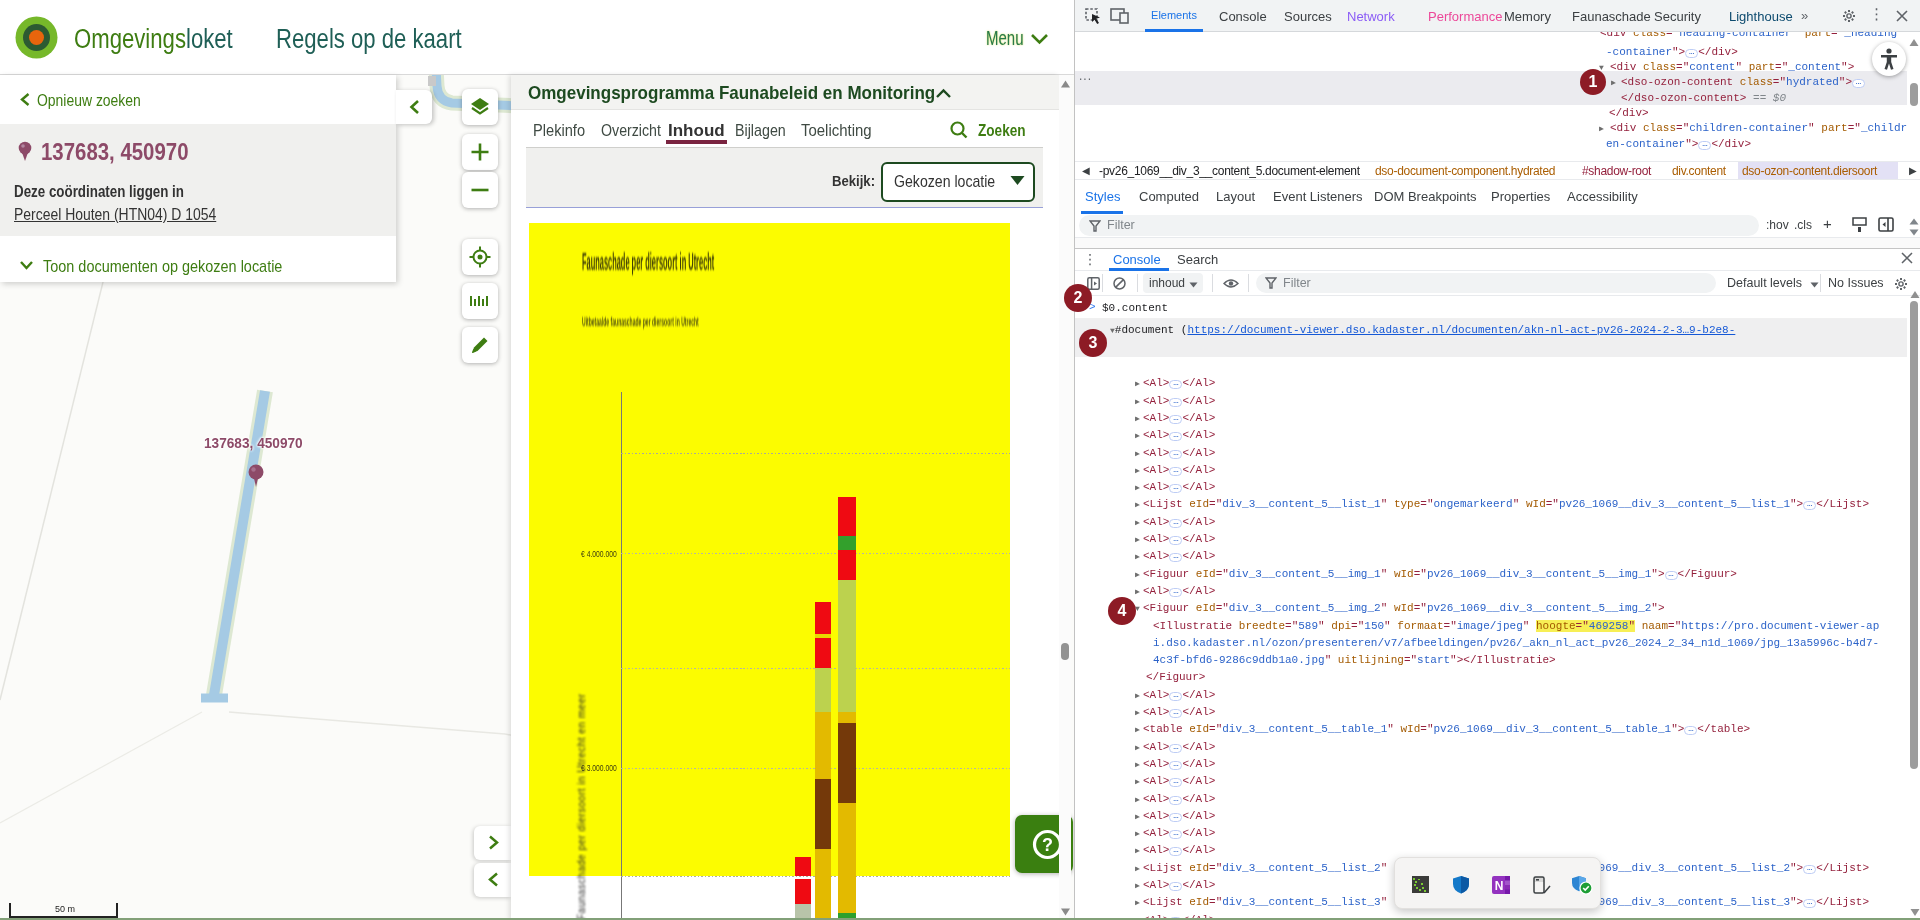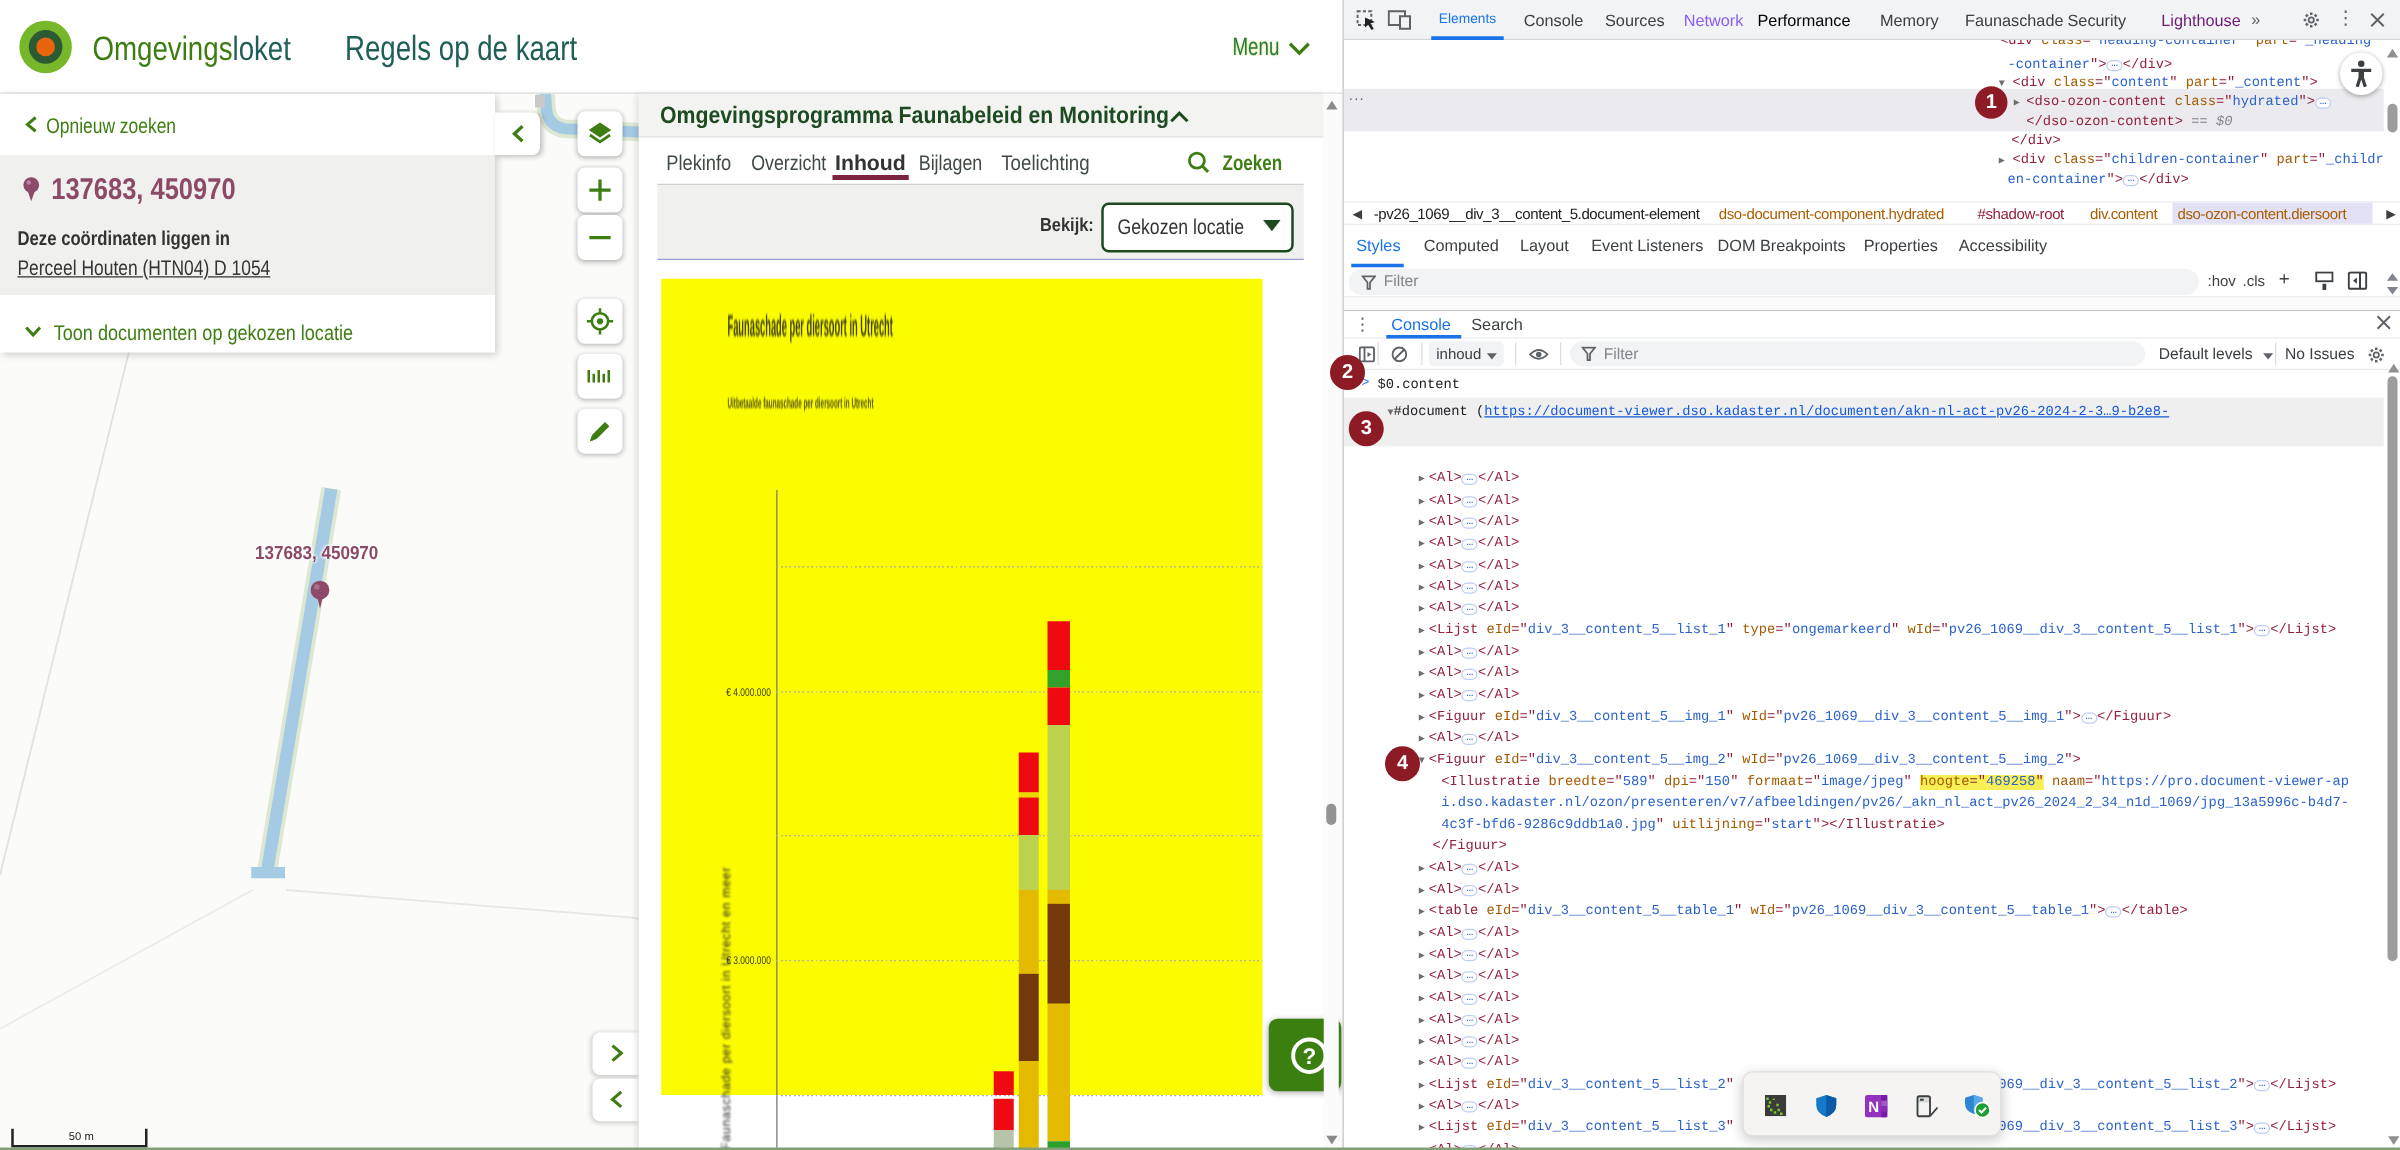--- a/index.html
+++ b/index.html
@@ -233,25 +233,25 @@
     <svg class="abs" style="left:35px;top:8px;z-index:6;" width="19" height="16">
       <rect x="1" y="1" width="13" height="11" fill="none" stroke="#5f6368" stroke-width="1.6"></rect>
       <rect x="10" y="5" width="8" height="10" fill="#f1f3f4" stroke="#5f6368" stroke-width="1.6"></rect>
     </svg>
 
     <div class="abs" style="left:75px;top:9px;width:48px;text-align:center;font-size:11px;color:#1a73e8;z-index:6;">Elements</div>
     <div class="abs" style="left:70px;top:29px;width:58px;height:3px;background:#1a73e8;z-index:6;"></div>
     <div class="abs" style="left:144px;top:9px;width:44px;text-align:center;font-size:13px;color:#3c4043;z-index:6;">Console</div>
     <div class="abs" style="left:209px;top:9px;width:42px;text-align:center;font-size:13px;color:#3c4043;z-index:6;">Sources</div>
     <div class="abs" style="left:272px;top:9px;width:46px;text-align:center;font-size:13px;color:#8b5cf6;z-index:6;">Network</div>
-    <div class="abs" style="left:331px;top:9px;width:69px;font-size:13px;color:#000000;z-index:6;">Performance</div>
+    <div class="abs" style="left:353px;top:9px;width:69px;font-size:13px;color:#ec4899;z-index:6;">Performance</div>
     <div class="abs" style="left:429px;top:9px;width:46px;text-align:center;font-size:13px;color:#3c4043;z-index:6;">Memory</div>
     <div class="abs" style="left:497px;top:9px;width:61px;text-align:center;font-size:13px;color:#3c4043;z-index:6;">Faunaschade</div>
     <div class="abs" style="left:579px;top:9px;width:44px;text-align:center;font-size:13px;color:#3c4043;z-index:6;">Security</div>
-    <div class="abs" style="left:654px;top:9px;width:59px;text-align:center;font-size:13px;color:#701a75;z-index:6;">Lighthouse</div>
+    <div class="abs" style="left:654px;top:9px;width:59px;text-align:center;font-size:13px;color:#0c4a6e;z-index:6;">Lighthouse</div>
 
     <div class="abs" style="left:726px;top:8px;font-size:13px;color:#5f6368;z-index:6;letter-spacing:-1px;">»</div>
     <svg class="abs" style="left:767px;top:9px;z-index:6;" width="14" height="14">
         <path fill="#5f6368" d="M7,4.2 A2.8,2.8 0 1 0 7,9.8 A2.8,2.8 0 1 0 7,4.2 Z M7,5.6 A1.4,1.4 0 1 1 7,8.4 A1.4,1.4 0 1 1 7,5.6 Z"></path>
         <g stroke="#5f6368" stroke-width="2">
           <path d="M7,1 L7,3 M7,11 L7,13 M1,7 L3,7 M11,7 L13,7 M2.8,2.8 L4.2,4.2 M9.8,9.8 L11.2,11.2 M11.2,2.8 L9.8,4.2 M4.2,9.8 L2.8,11.2"></path>
         </g>
       </svg>
     <div class="abs" style="left:794px;top:5px;font-size:15px;color:#5f6368;z-index:6;">⋮</div>
     <svg class="abs" style="left:821px;top:10px;z-index:6;" width="12" height="12">

